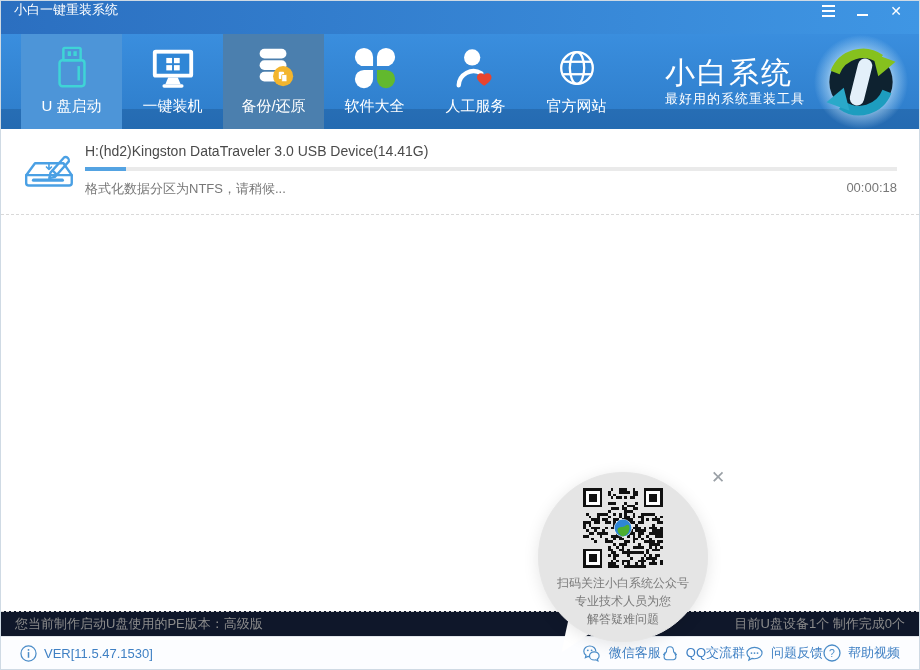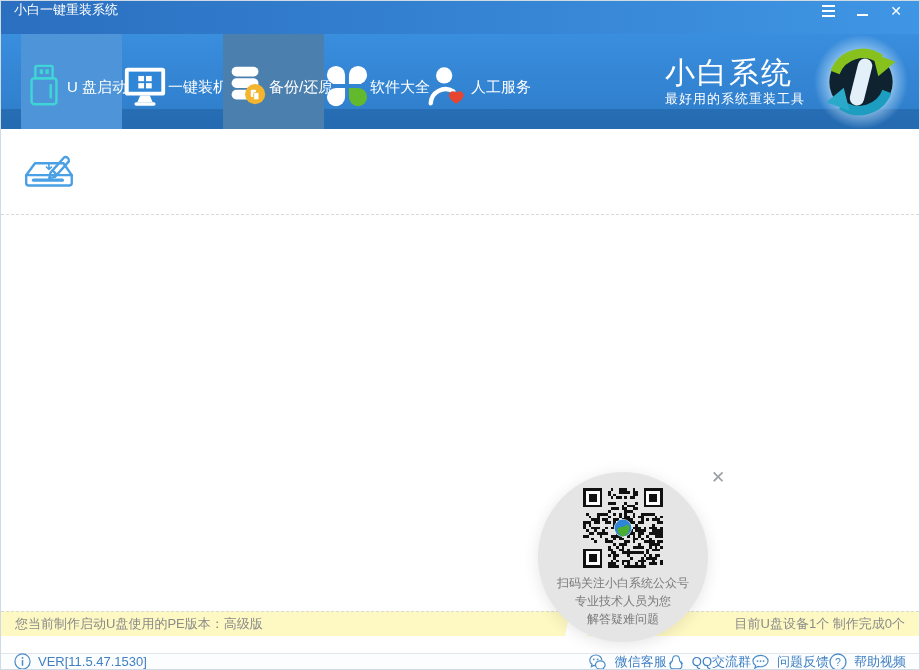--- a/index.html
+++ b/index.html
@@ -15,21 +15,21 @@
   .win-controls{margin-left:auto;display:flex;align-items:center;gap:14px}
   .wbtn{width:20px;height:20px;display:flex;align-items:center;justify-content:center;cursor:pointer}
   .menu-ico{display:flex;flex-direction:column;gap:3px}
   .menu-ico i{display:block;width:13px;height:2px;background:#fff}
   .min-ico{width:11px;height:2px;background:#fff;margin-top:8px}
   .close-ico{color:#fff;font-size:14px;font-weight:bold;line-height:1}
   
   .nav{height:95px;background:linear-gradient(180deg,#3a8ede,#2d7cc9);position:relative}
   .nav-band{position:absolute;left:0;right:0;bottom:0;height:20px;background:rgba(12,54,108,.25)}
   .tabs{position:absolute;left:20px;top:0;height:95px;display:flex;z-index:2}
-  .tab{width:101px;height:95px;box-sizing:border-box;display:flex;flex-direction:row;
+  .tab{width:101px;height:95px;box-sizing:border-box;display:flex;flex-direction:column;
     align-items:center;padding-top:8px;cursor:pointer}
   .tab .ticon{height:52px;display:flex;align-items:center;justify-content:center}
   .tab .tlabel{color:#fff;font-size:15px;margin-top:3px;white-space:nowrap}
   .tab--hl{background:#4d95d8}
   .tab--active{background:#4b7fae}
   .brand{position:absolute;right:10px;top:0;height:95px;display:flex;align-items:center;z-index:2}
   .brand-text{color:#fff;margin-right:8px}
   .brand-name{font-size:30px;font-weight:normal;letter-spacing:2px;line-height:1.1}
   .brand-tag{font-size:13px;margin-top:1px;letter-spacing:1px}
   .brand-logo{width:96px;height:96px}
@@ -51,25 +51,25 @@
   .b-circle{position:absolute;left:0;top:9px;width:168px;height:168px;border-radius:50%;
     background:#e5e5e5;border:1px solid #e6e6e6;box-shadow:0 3px 16px rgba(0,0,0,.10)}
   .b-qr{position:absolute;left:44px;top:15px;width:80px;height:80px}
   .b-qr svg{width:80px;height:80px;display:block}
   .b-globe{position:absolute;left:31px;top:31px;width:18px;height:18px;border-radius:50%;
     background:#fff;display:flex;align-items:center;justify-content:center}
   .b-text{position:absolute;left:0;top:101px;width:168px;text-align:center;
     font-size:12px;color:#7a7a7a;line-height:18px}
   .b-close{position:absolute;left:173px;top:6px;color:#9aa0a6;font-size:17px;cursor:pointer;line-height:1}
   
-  .statusbar{position:absolute;left:0;right:0;bottom:33px;height:24px;background:#fef9c3;
+  .statusbar{position:absolute;left:0;right:0;bottom:33px;height:24px;background:#0f172a;
     border-top:1px dashed #d9d9d9;display:flex;align-items:center;justify-content:space-between;
     padding:0 14px;font-size:13px;color:#8b8b8b}
-  .footer{position:absolute;left:0;right:0;bottom:0;height:16px;background:#fcfdff;
-    border-top:1px solid #e3e7ec;display:flex;align-items:center;padding:0 13px;box-sizing:border-box}
+  .footer{position:absolute;left:0;right:0;bottom:0;height:33px;background:#fcfdff;
+    border-top:1px solid #e3e7ec;display:flex;align-items:center;padding:0 19px;box-sizing:border-box}
   .ver{display:flex;align-items:center;gap:7px;color:#3f80c4;font-size:13px;cursor:pointer}
   .flinks{margin-left:auto;display:flex;}
   .flink{display:flex;align-items:center;gap:7px;color:#3f80c4;font-size:13px;cursor:pointer}
   .flink svg,.ver svg{display:block}
 </style>
 </head>
 <body>
 
 <div class="titlebar">
   <span class="title">小白一键重装系统</span>
@@ -159,20 +159,33 @@
       <span class="ticon">
         <svg width="46" height="46" viewBox="0 0 48 48">
           <circle cx="20" cy="13" r="8.5" fill="#fff"></circle>
           <path d="M6 42 a15.5 15.5 0 0 1 23.5 -12.5" stroke="#fff" stroke-width="4.6" fill="none" stroke-linecap="round"></path>
           <path d="M36 29.5c-1.9 0-3 1-3.4 1.7-.4-.7-1.5-1.7-3.4-1.7-2.5 0-4.2 1.9-4.2 4.1 0 3.4 4.4 6.8 7.6 8.9 3.2-2.1 7.6-5.5 7.6-8.9 0-2.2-1.7-4.1-4.2-4.1z" fill="#e8442e"></path>
         </svg>
       </span>
       <span class="tlabel">人工服务</span>
     </div>
 
+    <div class="tab">
+      <span class="ticon">
+        <svg width="46" height="46" viewBox="0 0 48 48">
+          <g stroke="#fff" stroke-width="2.4" fill="none">
+            <circle cx="24" cy="24" r="16.5"></circle>
+            <ellipse cx="24" cy="24" rx="7.5" ry="16.5"></ellipse>
+            <line x1="9.5" y1="17.5" x2="38.5" y2="17.5"></line>
+            <line x1="9.5" y1="30.5" x2="38.5" y2="30.5"></line>
+          </g>
+        </svg>
+      </span>
+      <span class="tlabel">官方网站</span>
+    </div>
   </div>
 
   <div class="brand">
     <div class="brand-text">
       <div class="brand-name">小白系统</div>
       <div class="brand-tag">最好用的系统重装工具</div>
     </div>
     <div class="brand-logo">
       <svg width="96" height="96" viewBox="0 0 100 100">
         <defs>
@@ -200,20 +213,30 @@
       <svg width="58" height="54" viewBox="0 0 56 52">
         <g fill="none" stroke="#4aa0e4" stroke-width="2.3" stroke-linejoin="round" stroke-linecap="round">
           <path d="M5 31 L13.5 19.5 H41 L49 31"></path>
           <path d="M5 31 H49 V38.5 a2.5 2.5 0 0 1 -2.5 2.5 H7.5 A2.5 2.5 0 0 1 5 38.5 Z"></path>
           <line x1="12" y1="35.8" x2="40" y2="35.8" stroke-width="3"></line>
           <path d="M28.5 28.5 l-1.2 5.4 5.4-1.2 13.5-15 a3.5 3.5 0 0 0 -4.2 -4.2 z"></path>
           <line x1="30.5" y1="26.5" x2="34.3" y2="30.3"></line>
           <path d="M27 20 v5.5 m-2.4-2.4 2.4 2.4 2.4-2.4" stroke-width="1.6"></path>
         </g>
       </svg>
+    </div>
+    <div class="p-body">
+      <div class="p-title">H:(hd2)Kingston DataTraveler 3.0 USB Device(14.41G)</div>
+      <div class="p-bar">
+        <div class="p-fill" style="width: 5%;"></div>
+      </div>
+      <div class="p-status">
+        <span>格式化数据分区为NTFS，请稍候...</span>
+        <span>00:00:18</span>
+      </div>
     </div>
   </div>
   <div class="p-sep"></div>
 </div>
 
 <div class="balloon">
   <div class="b-tail"></div>
   <div class="b-circle">
     <div class="b-qr">
       <svg viewBox="0 0 29 29" shape-rendering="crispEdges">

